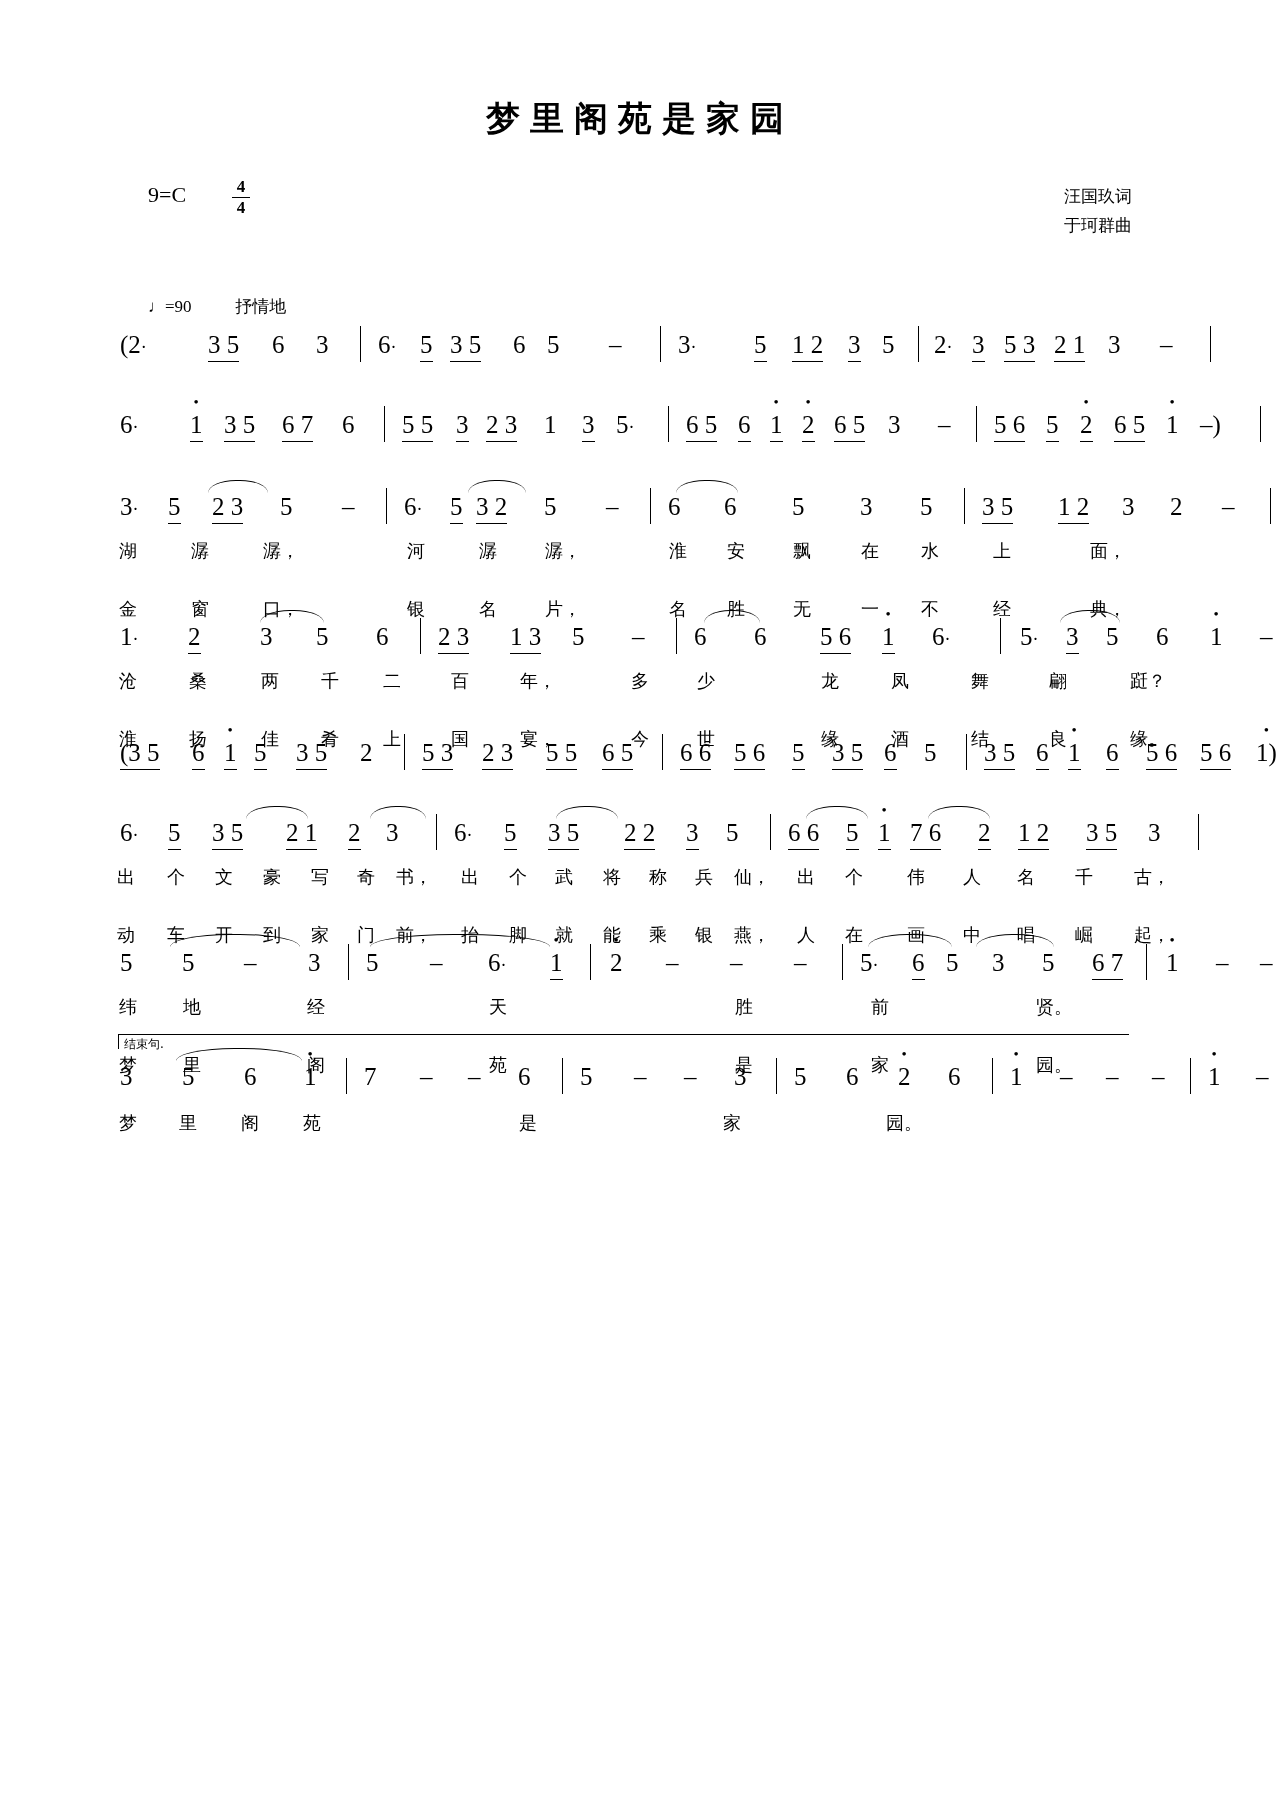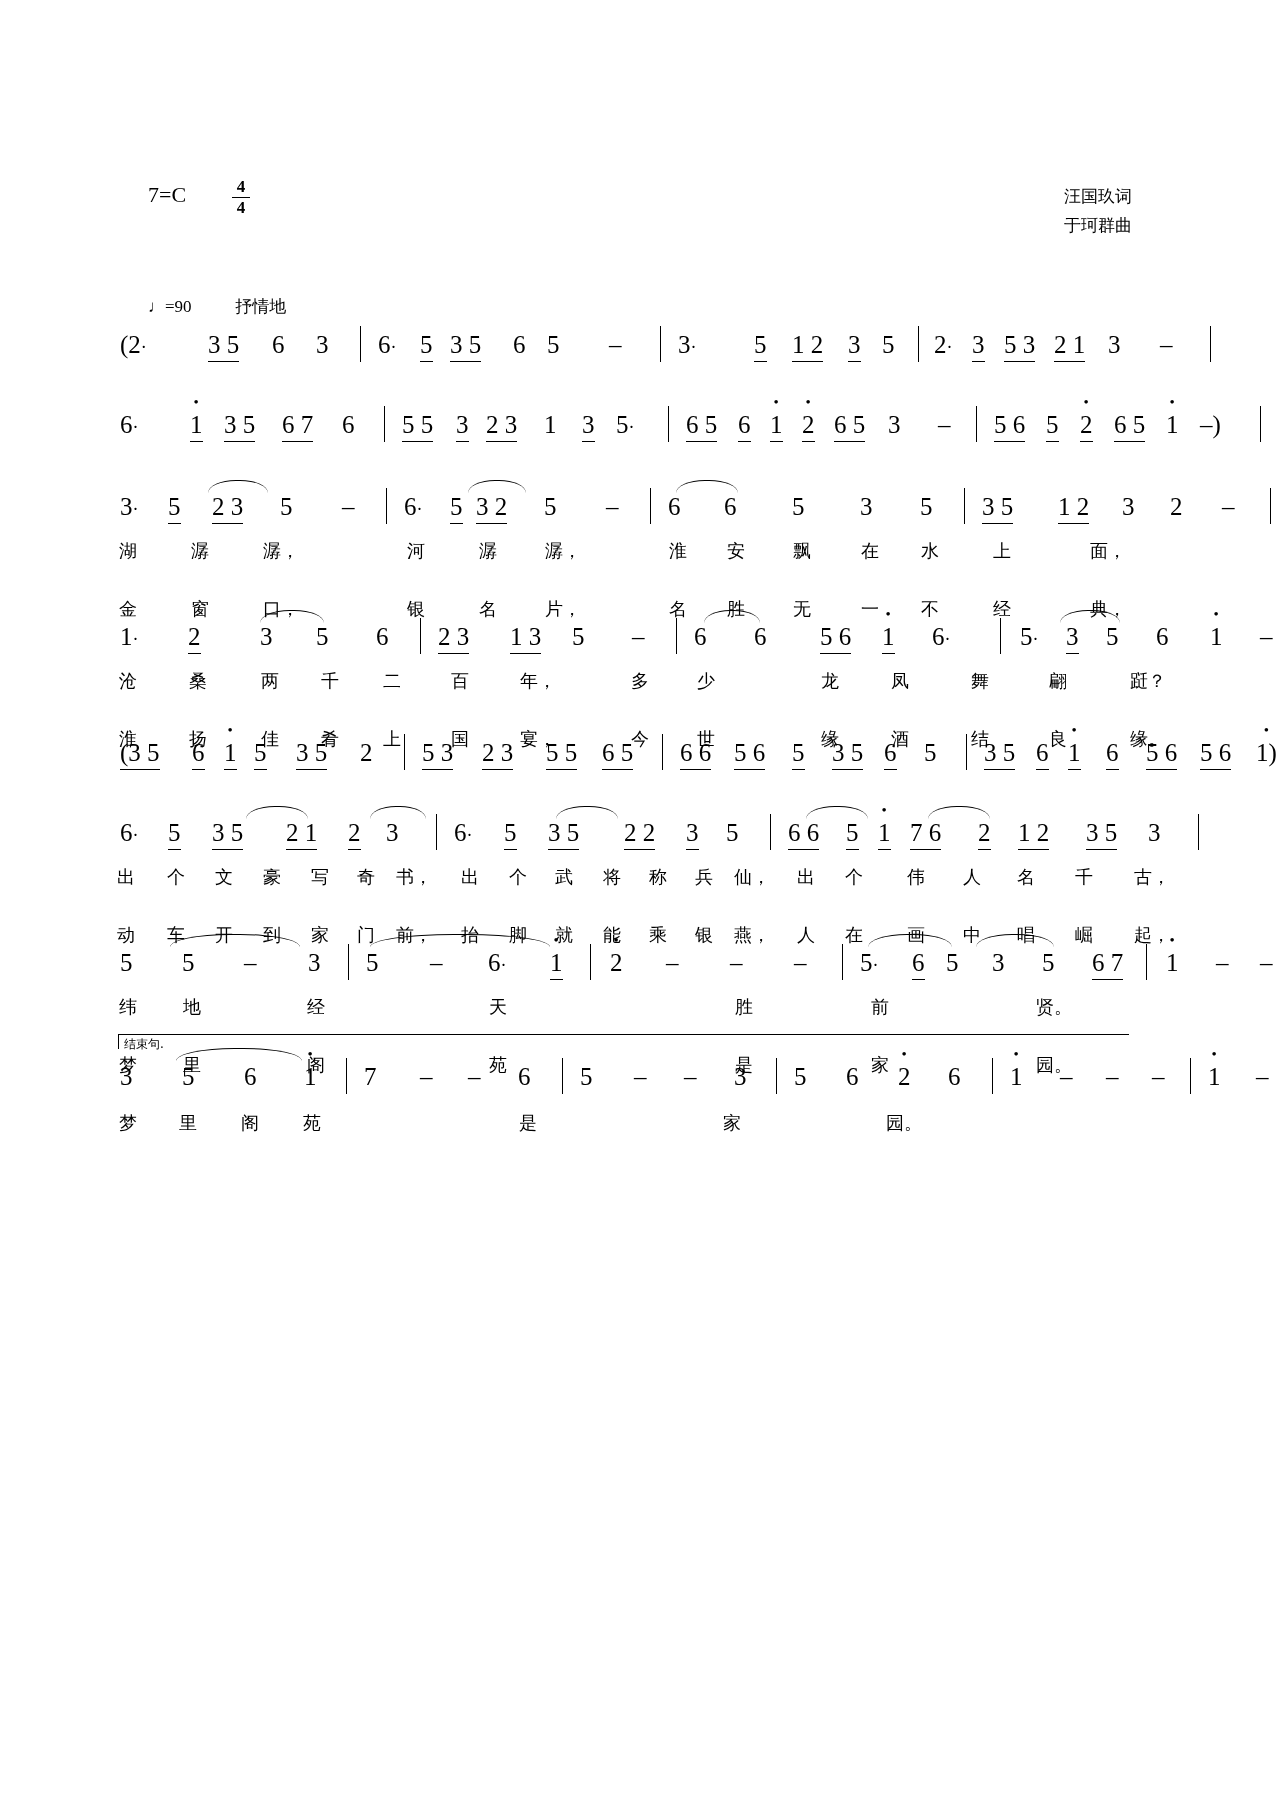--- a/index.html
+++ b/index.html
@@ -151,22 +151,23 @@
     position: absolute;
     font-size: 12px;
     font-family: "DejaVu Serif", serif;
   }
 </style>
 </head>
 <body>
 
 <div class="sheet">
 
-
-  <div class="key-sig">7=C</div>
+  <div class="title">梦里阁苑是家园</div>
+
+  <div class="key-sig">9=C</div>
 
   <div class="meter">
     <span class="num">4</span>
     <span class="bar"></span>
     <span class="num">4</span>
   </div>
 
   <div class="credits">
     <div>汪国玖词</div>
     <div>于珂群曲</div>

